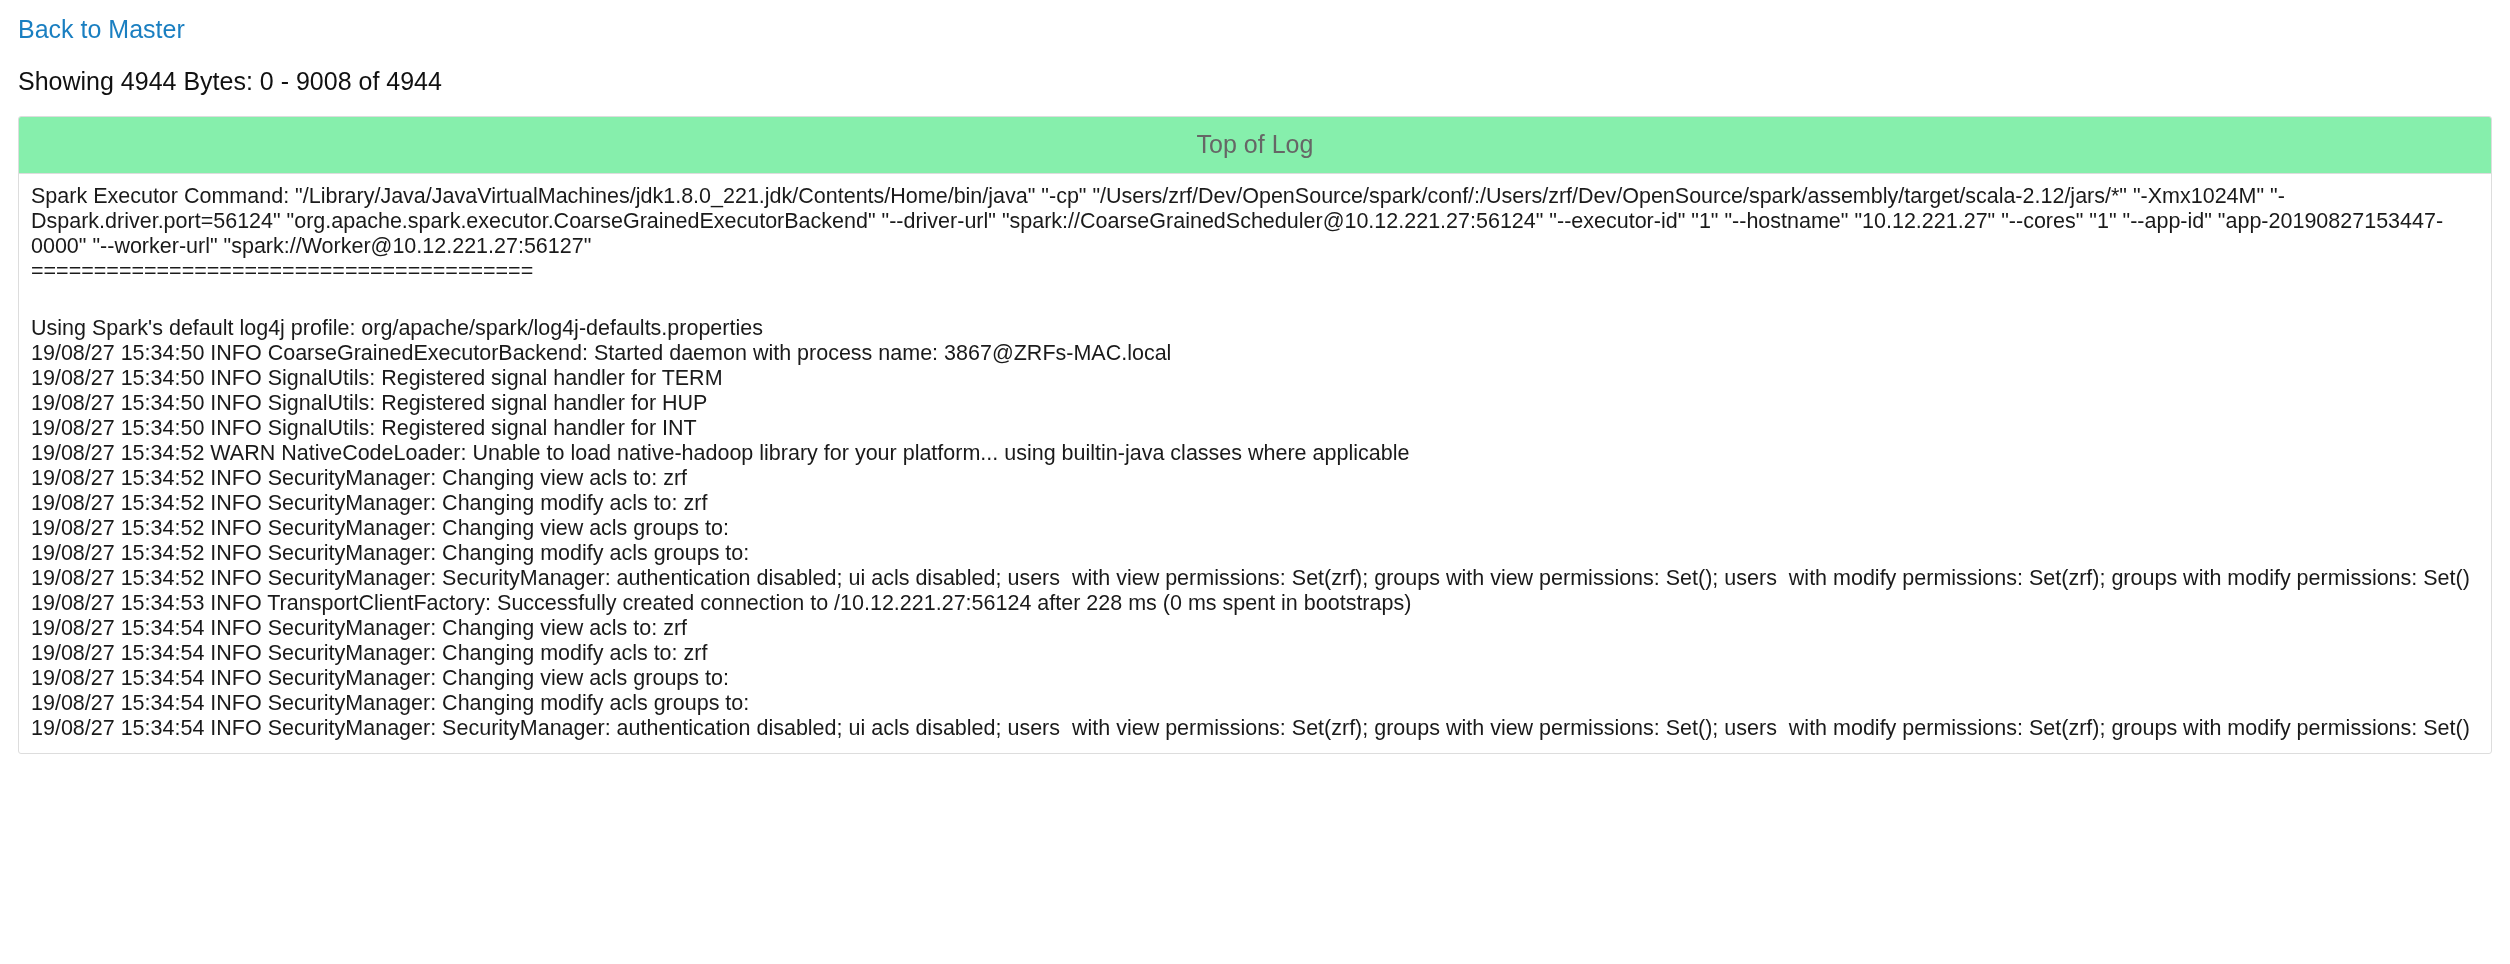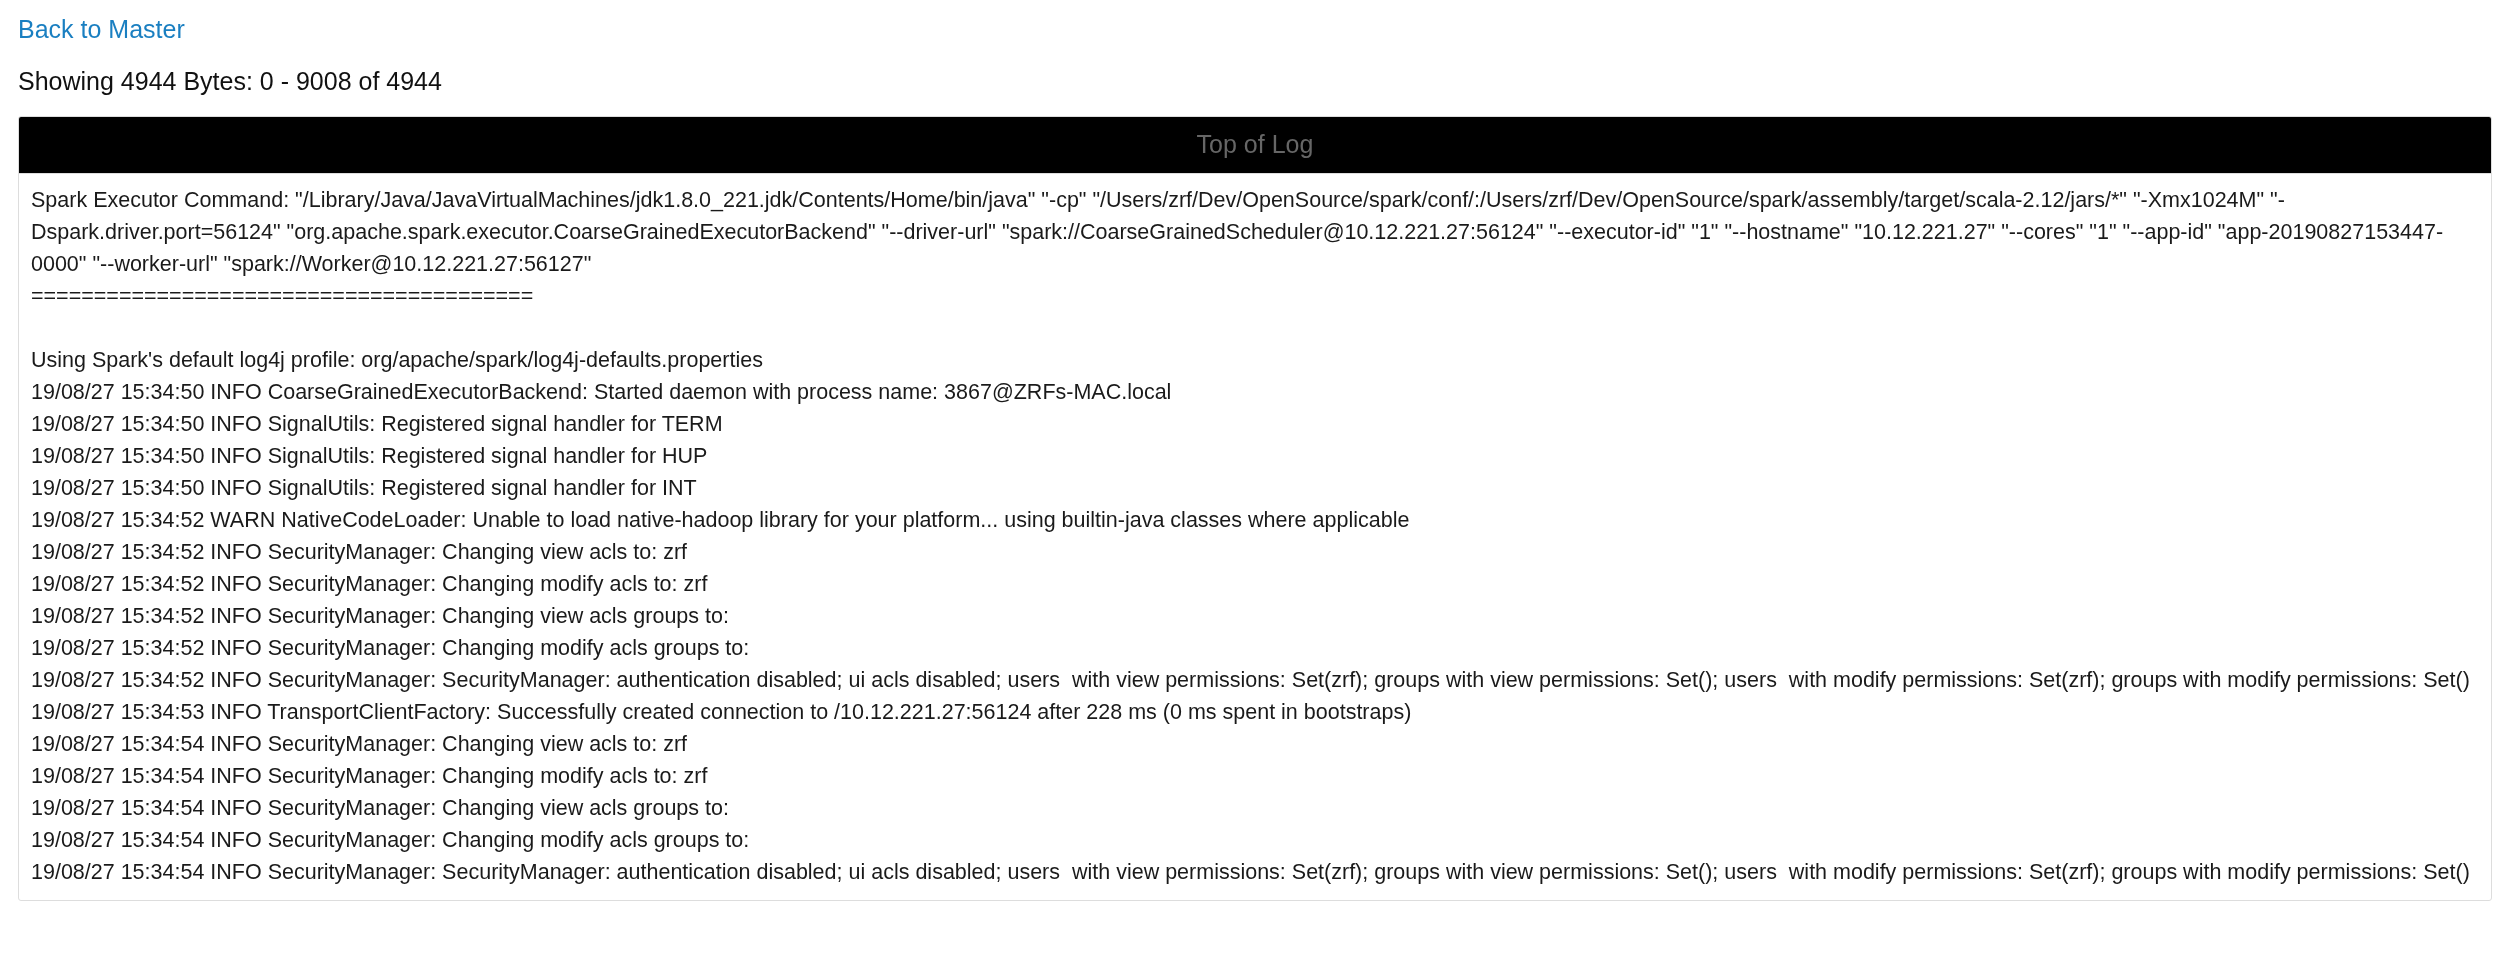--- a/index.html
+++ b/index.html
@@ -34,32 +34,32 @@
     line-height: 1.2;
   }
   .log-panel {
     margin-top: 20px;
     border: 1px solid #dddddd;
     border-radius: 3px;
     background: #ffffff;
     overflow: hidden;
   }
   .log-panel-header {
-    background: #000000;
+    background: #86efac;
     border-bottom: 1px solid #dddddd;
     text-align: center;
     font-size: 25px;
     color: #666666;
     padding: 13px 0 14px 0;
     line-height: 1.15;
   }
   .log-body {
     padding: 10px 12px 12px 12px;
     font-size: 21.5px;
-    line-height: 32px;
+    line-height: 25px;
     color: #1a1a1a;
     white-space: pre-wrap;
     word-wrap: break-word;
     font-family: "Liberation Sans", sans-serif;
   }
   .log-line {
     white-space: pre-wrap;
     word-wrap: break-word;
   }
   .log-line.blank {

